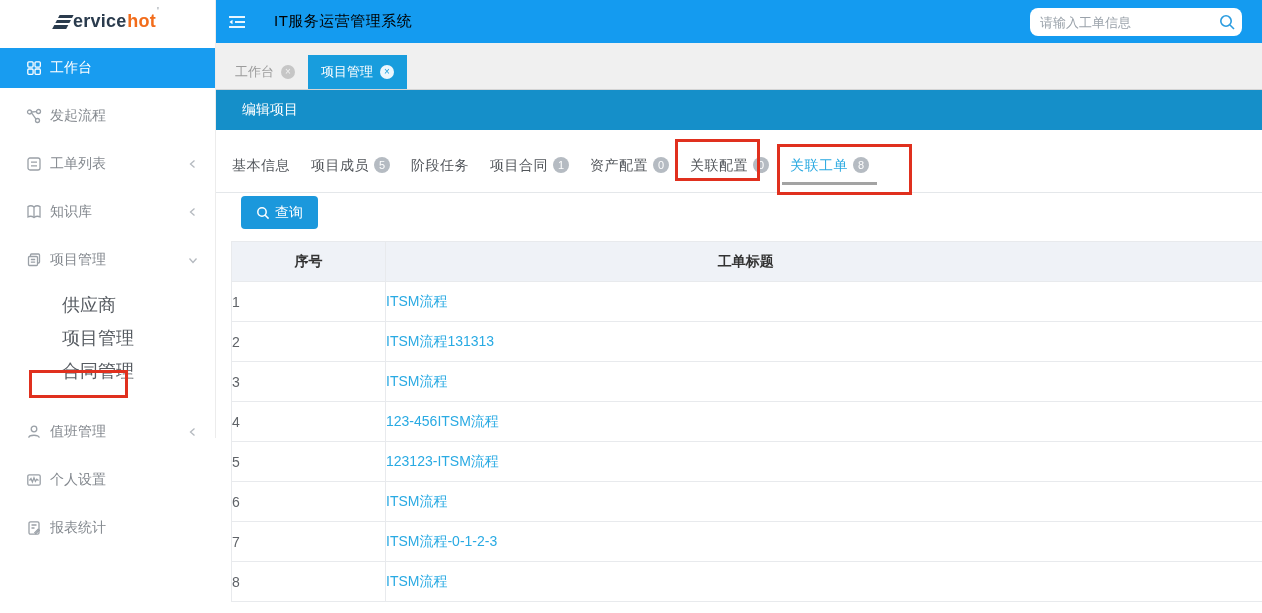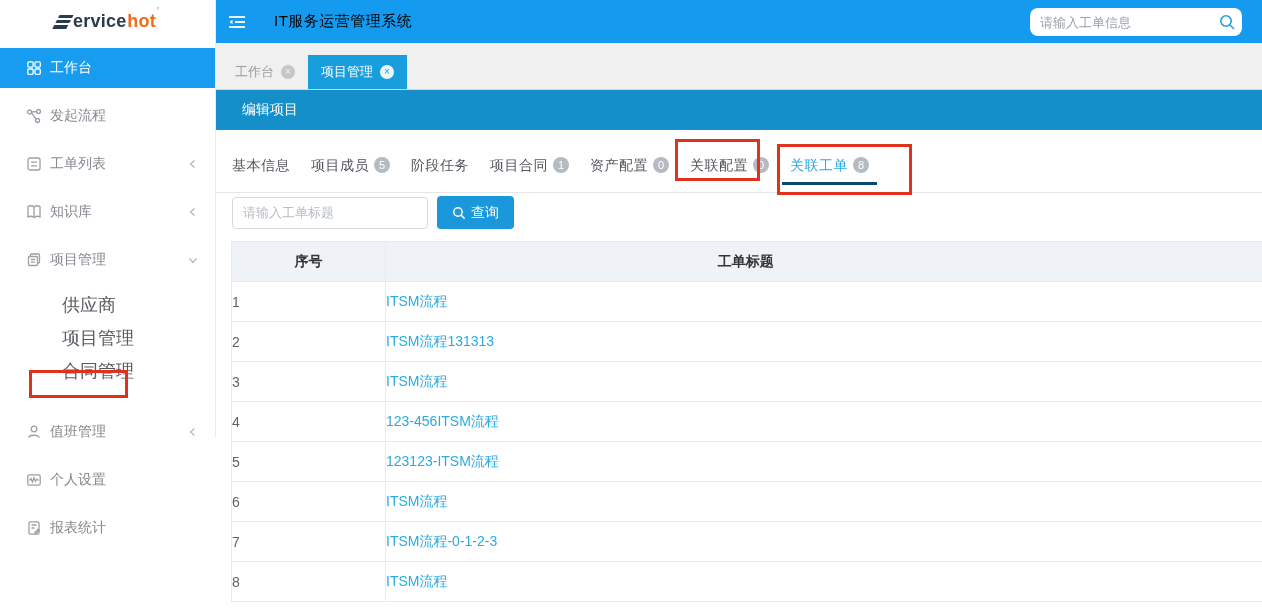--- a/index.html
+++ b/index.html
@@ -44,21 +44,21 @@
   .navtab.active .closer { background:rgba(255,255,255,0.92); color:#189ddd; }
 
   
   .pagebar { position:absolute; left:216px; right:0; top:90px; height:40px; background:#158fc9; color:#fff; font-size:14px; display:flex; align-items:center; padding-left:26px; }
 
   
   .content { position:absolute; left:216px; right:0; top:130px; bottom:0; background:#fff; }
   .dtabs { height:63px; border-bottom:1px solid #e4e7ea; display:flex; align-items:flex-start; padding-left:16px; }
   .dtab { margin-right:21px; padding-top:25px; padding-bottom:7px; font-size:14px; letter-spacing:0.5px; color:#51555a; line-height:20px; display:inline-flex; align-items:center; cursor:pointer; white-space:nowrap; }
   .dtab .badge { display:inline-block; width:16px; height:16px; border-radius:50%; background:#b5bbc2; color:#fff; font-size:11px; line-height:16px; text-align:center; margin-left:5px; letter-spacing:0; }
-  .dtab.active { color:#29a9e1; border-bottom:3px solid #0c4a6e; padding-left:8px; padding-right:8px; margin-left:-8px; }
+  .dtab.active { color:#29a9e1; border-bottom:3px solid #a3a3a3; padding-left:8px; padding-right:8px; margin-left:-8px; }
   .dtab.active .badge { background:#b5bbc2; }
 
   .toolbar { display:flex; align-items:center; margin:3px 0 0 16px; }
   .toolbar .search-input { width:196px; height:32px; border:1px solid #d5d9de; border-radius:4px; padding:0 10px; font-size:13px; color:#444; outline:none; font-family:inherit; }
   .toolbar .search-input::placeholder { color:#b8bec5; }
   .toolbar .query-btn { margin-left:9px; height:33px; padding:0 15px; background:#1b98dc; color:#fff; border:none; border-radius:4px; font-size:14px; display:inline-flex; align-items:center; gap:5px; cursor:pointer; font-family:inherit; }
 
   table.orders { border-collapse:collapse; table-layout:fixed; margin:12px 0 0 15px; width:1040px; }
   table.orders th, table.orders td { height:40px; border-bottom:1px solid #e8eaed; font-size:14px; }
   table.orders thead th { background:#eff2f7; color:#333; font-weight:bold; border-top:1px solid #e8eaed; }
@@ -263,21 +263,20 @@
           <span>关联配置</span>
           <span class="badge">0</span>
         </div>
       <div class="dtab active">
           <span>关联工单</span>
           <span class="badge">8</span>
         </div>
     </div>
 
     <div class="toolbar">
-      <input type="text" class="search-input" placeholder="请输入工单标题" style="">
       <button class="query-btn">
         <svg width="14" height="14" viewBox="0 0 14 14" fill="none" stroke="#fff" stroke-width="1.5">
             <circle cx="6" cy="6" r="4.2"></circle>
             <path d="M9.2 9.2 L12.6 12.6"></path>
           </svg>
         <span>查询</span>
       </button>
     </div>
 
     <table class="orders">

